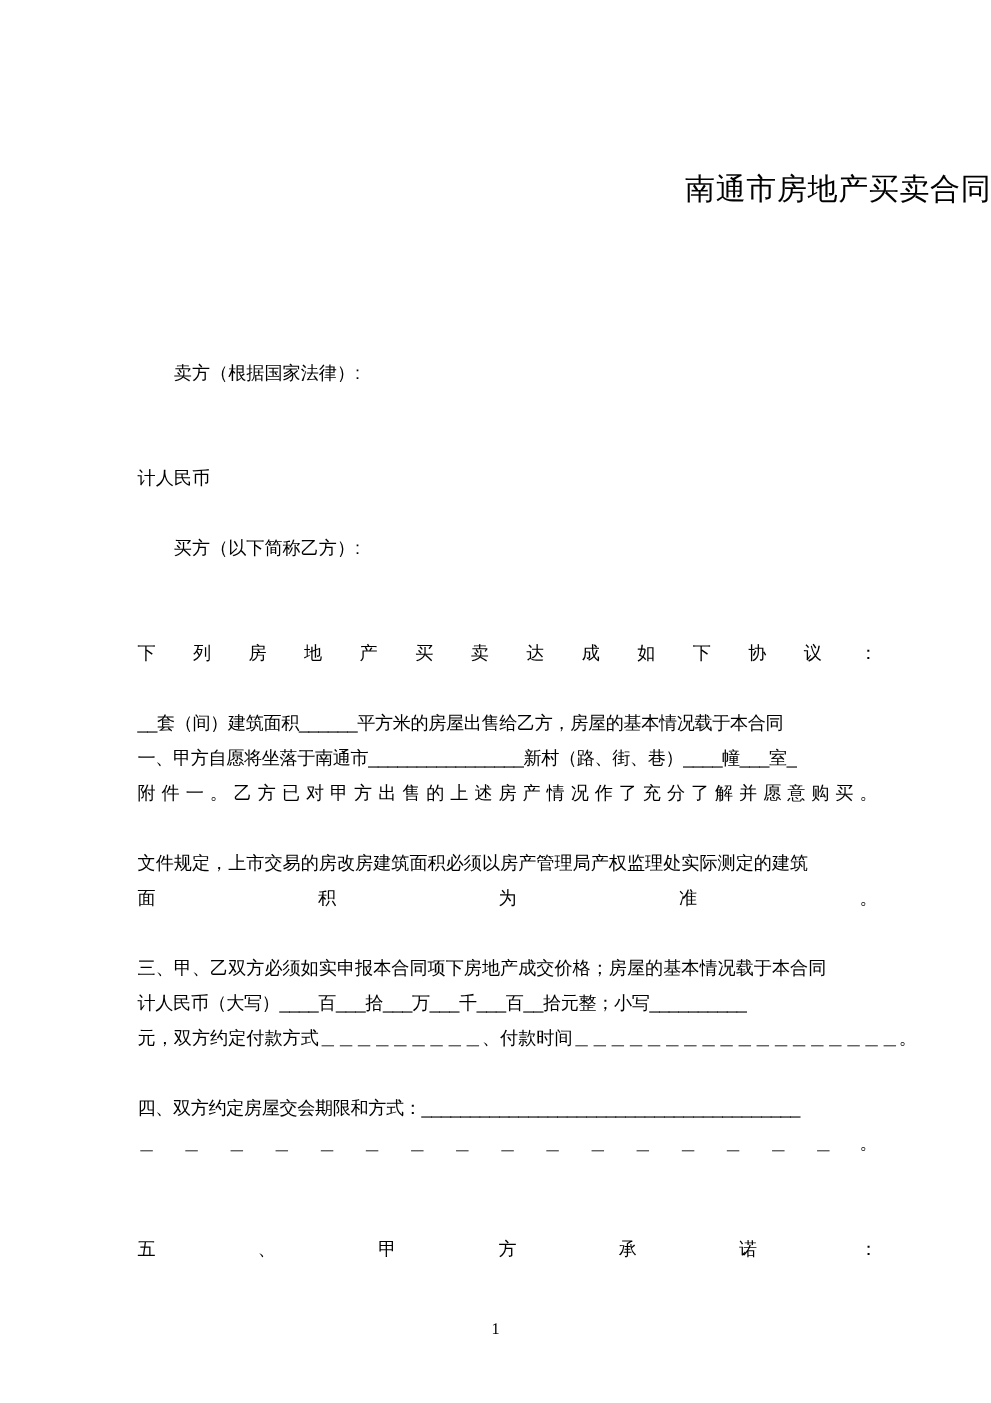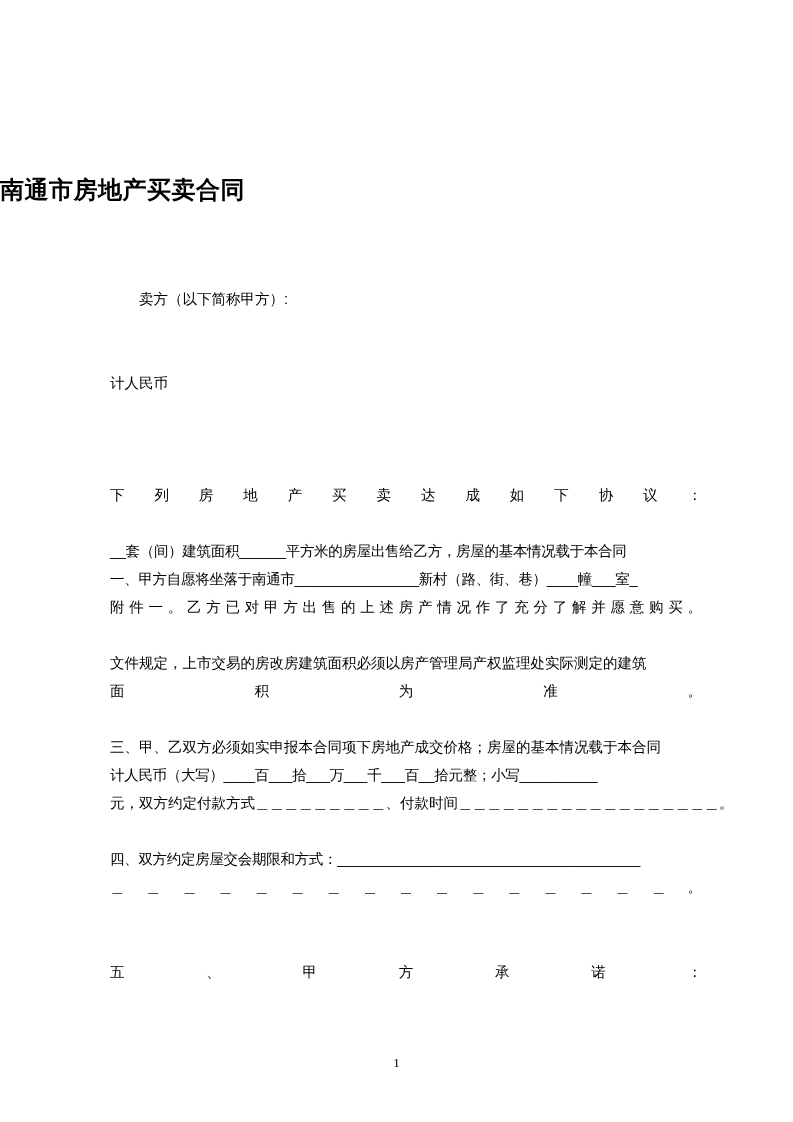--- a/index.html
+++ b/index.html
@@ -19,26 +19,25 @@
     margin: 0 auto;
     background: #ffffff;
     overflow: hidden;
     box-sizing: border-box;
   }
   .doc-title {
     position: absolute;
     top: 136px;
     left: 0;
     width: 793px;
-    text-align: left;
+    text-align: right;
     font-size: 24px;
     line-height: 32px;
-    font-weight: bold;
+    font-weight: normal;
     letter-spacing: 0.5px;
-    margin-top: 38px;
   }
   .body-block {
     position: absolute;
     left: 110px;
     top: 285px;
     width: 592px;
   }
   .para {
     font-size: 14.5px;
     line-height: 28px;
@@ -80,28 +79,29 @@
 </style>
 </head>
 <body>
 
 <div class="page">
 
   <div class="doc-title">南通市房地产买卖合同</div>
 
   <div class="body-block">
 
-    <p class="para indent">卖方（以下简称甲方）:</p>
+    <p class="para indent">卖方（根据国家法律）:</p>
 
     <div class="gap-md"></div>
 
     <p class="para">计人民币</p>
 
     <div class="gap-sm"></div>
 
+    <p class="para indent">买方（以下简称乙方）:</p>
 
     <div class="gap-md"></div>
 
     <div class="spread">
       <span>下</span>
       <span>列</span>
       <span>房</span>
       <span>地</span>
       <span>产</span>
       <span>买</span>

